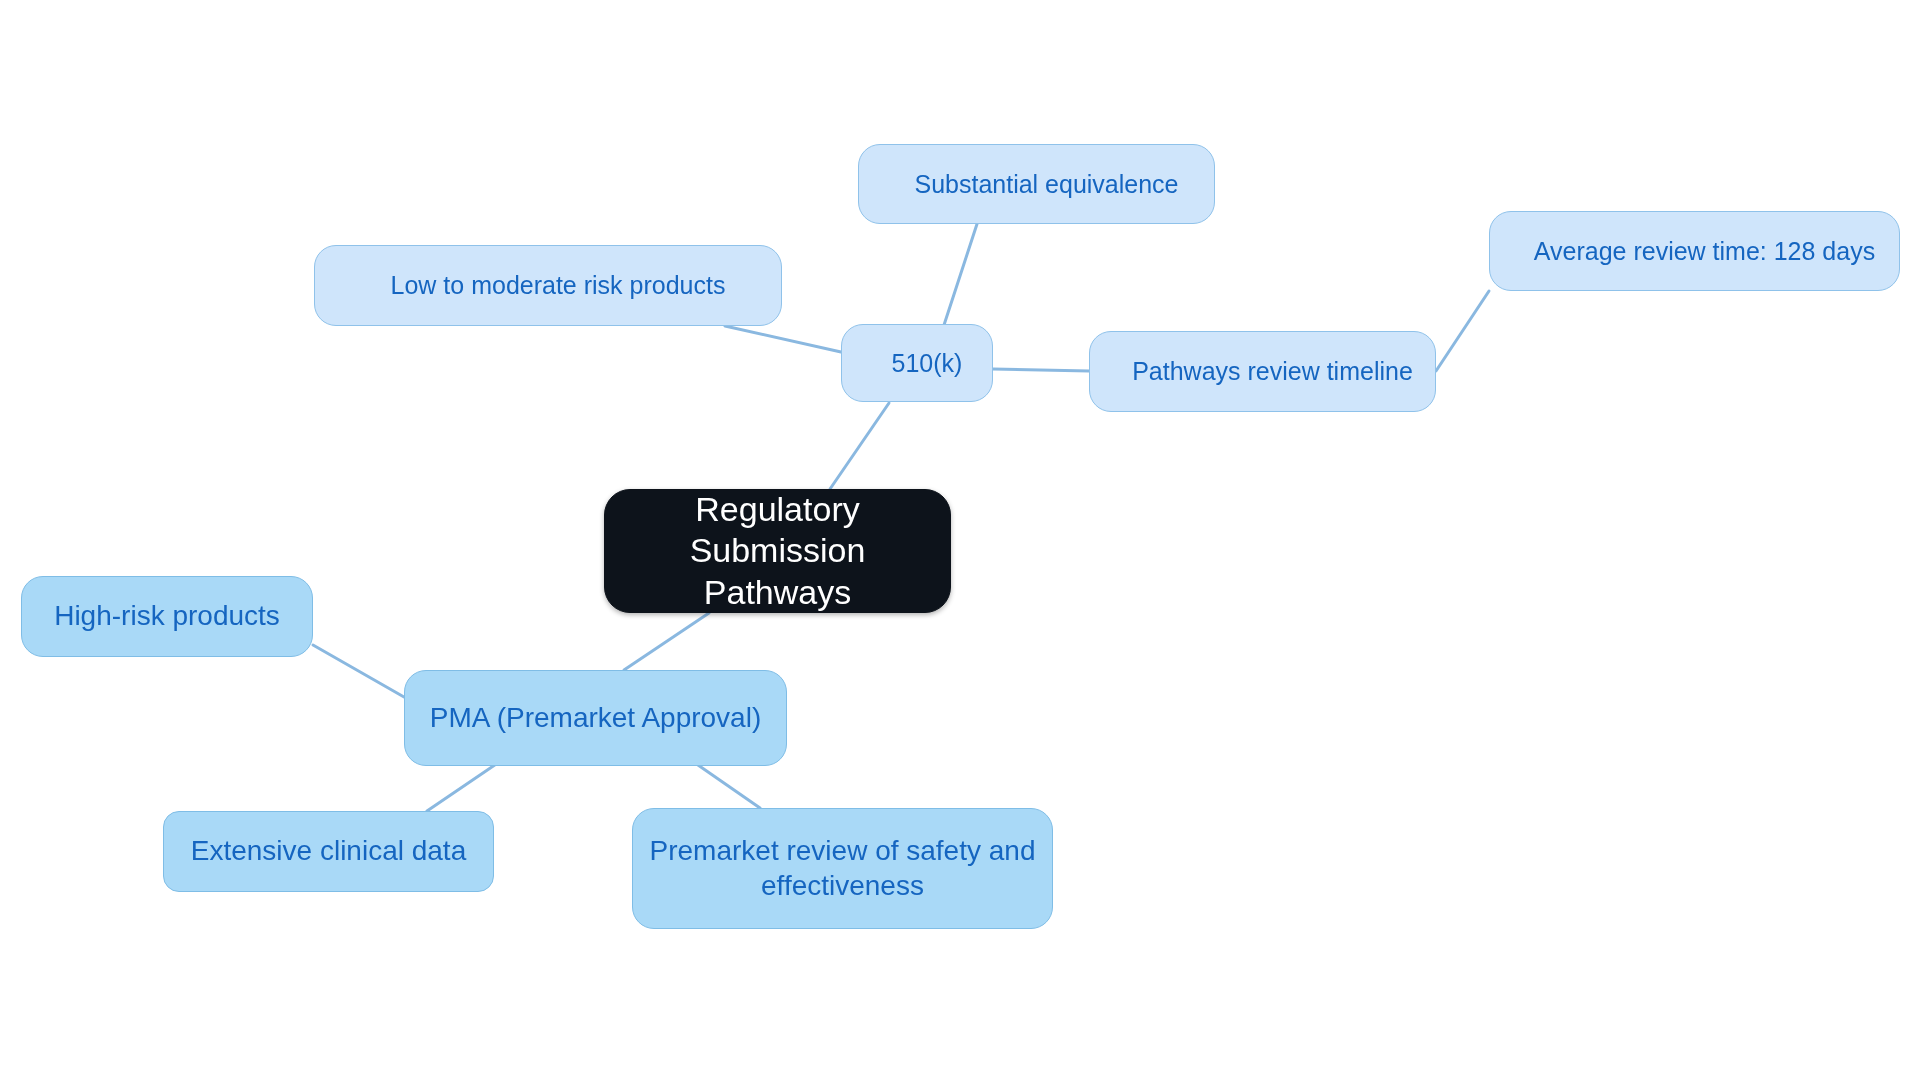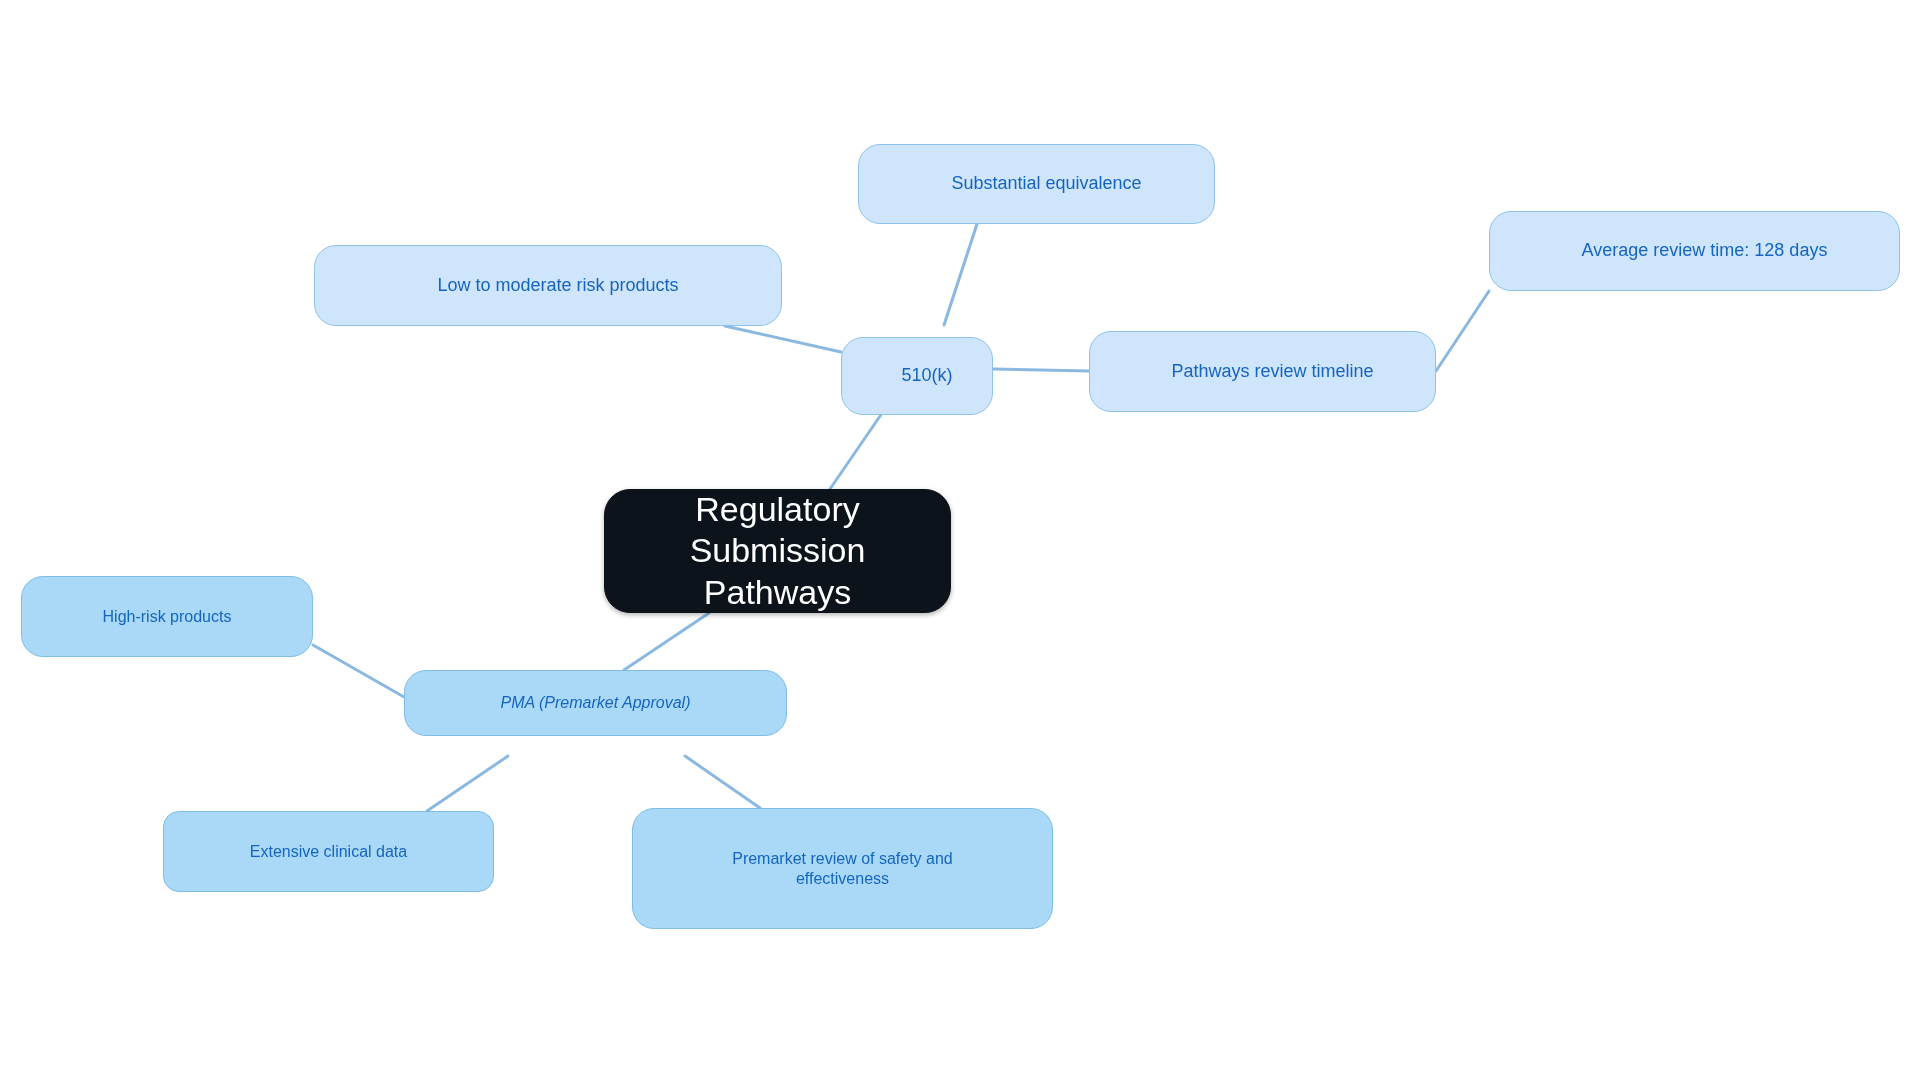--- a/index.html
+++ b/index.html
@@ -42,52 +42,52 @@
     color: #ffffff;
     border: 1px solid #0d131b;
     font-size: 34px;
     border-radius: 26px;
     box-shadow: 0 2px 5px rgba(0,0,0,0.30);
   }
   .node-b1 {
     background: #cfe5fb;
     border: 1.6px solid #8fc2ea;
     color: #1565c0;
-    font-size: 18px;
+    font-size: 25px;
     padding-left: 30px;
   }
   .node-b2 {
     background: #a9d9f7;
     border: 1.6px solid #7fbde6;
     color: #1565c0;
-    font-size: 16px;
+    font-size: 28px;
   }
 </style>
 </head>
 <body>
 
 <div id="mindmap-canvas">
   <svg id="edge-layer" viewBox="0 0 1920 1083" width="1920" height="1083">
       <line x1="830" y1="489" x2="889" y2="403" stroke="#8ab8e0" stroke-width="3" stroke-linecap="round"></line>
       <line x1="944" y1="325" x2="977" y2="224" stroke="#8ab8e0" stroke-width="3" stroke-linecap="round"></line>
       <line x1="841" y1="352" x2="725" y2="326" stroke="#8ab8e0" stroke-width="3" stroke-linecap="round"></line>
       <line x1="993" y1="369" x2="1089" y2="371" stroke="#8ab8e0" stroke-width="3" stroke-linecap="round"></line>
       <line x1="1436" y1="371" x2="1489" y2="291" stroke="#8ab8e0" stroke-width="3" stroke-linecap="round"></line>
       <line x1="709" y1="613" x2="624" y2="670" stroke="#8ab8e0" stroke-width="3" stroke-linecap="round"></line>
       <line x1="404" y1="697" x2="313" y2="645" stroke="#8ab8e0" stroke-width="3" stroke-linecap="round"></line>
       <line x1="508" y1="756" x2="427" y2="811" stroke="#8ab8e0" stroke-width="3" stroke-linecap="round"></line>
       <line x1="685" y1="756" x2="760" y2="808" stroke="#8ab8e0" stroke-width="3" stroke-linecap="round"></line>
     </svg>
   <div id="node-layer">
       <div class="node node-root" style="left: 604px; top: 489px; width: 347px; height: 124px;">Regulatory Submission
 Pathways</div>
-      <div class="node node-b1" style="left: 841px; top: 337px; width: 152px; height: 78px;">510(k)</div>
+      <div class="node node-b1" style="left: 841px; top: 324px; width: 152px; height: 78px;">510(k)</div>
       <div class="node node-b1" style="left: 858px; top: 144px; width: 357px; height: 80px;">Substantial equivalence</div>
       <div class="node node-b1" style="left: 314px; top: 245px; width: 468px; height: 81px;">Low to moderate risk products</div>
       <div class="node node-b1" style="left: 1089px; top: 331px; width: 347px; height: 81px;">Pathways review timeline</div>
       <div class="node node-b1" style="left: 1489px; top: 211px; width: 411px; height: 80px;">Average review time: 128 days</div>
-      <div class="node node-b2" style="left: 404px; top: 670px; width: 383px; height: 66px; font-style: italic;">PMA (Premarket Approval)</div>
+      <div class="node node-b2" style="left: 404px; top: 670px; width: 383px; height: 96px;">PMA (Premarket Approval)</div>
       <div class="node node-b2" style="left: 21px; top: 576px; width: 292px; height: 81px;">High-risk products</div>
       <div class="node node-b2" style="left: 163px; top: 811px; width: 331px; height: 81px; border-radius: 16px;">Extensive clinical data</div>
       <div class="node node-b2" style="left: 632px; top: 808px; width: 421px; height: 121px;">Premarket review of safety and
 effectiveness</div>
     </div>
 </div>
 
 </body></html>

